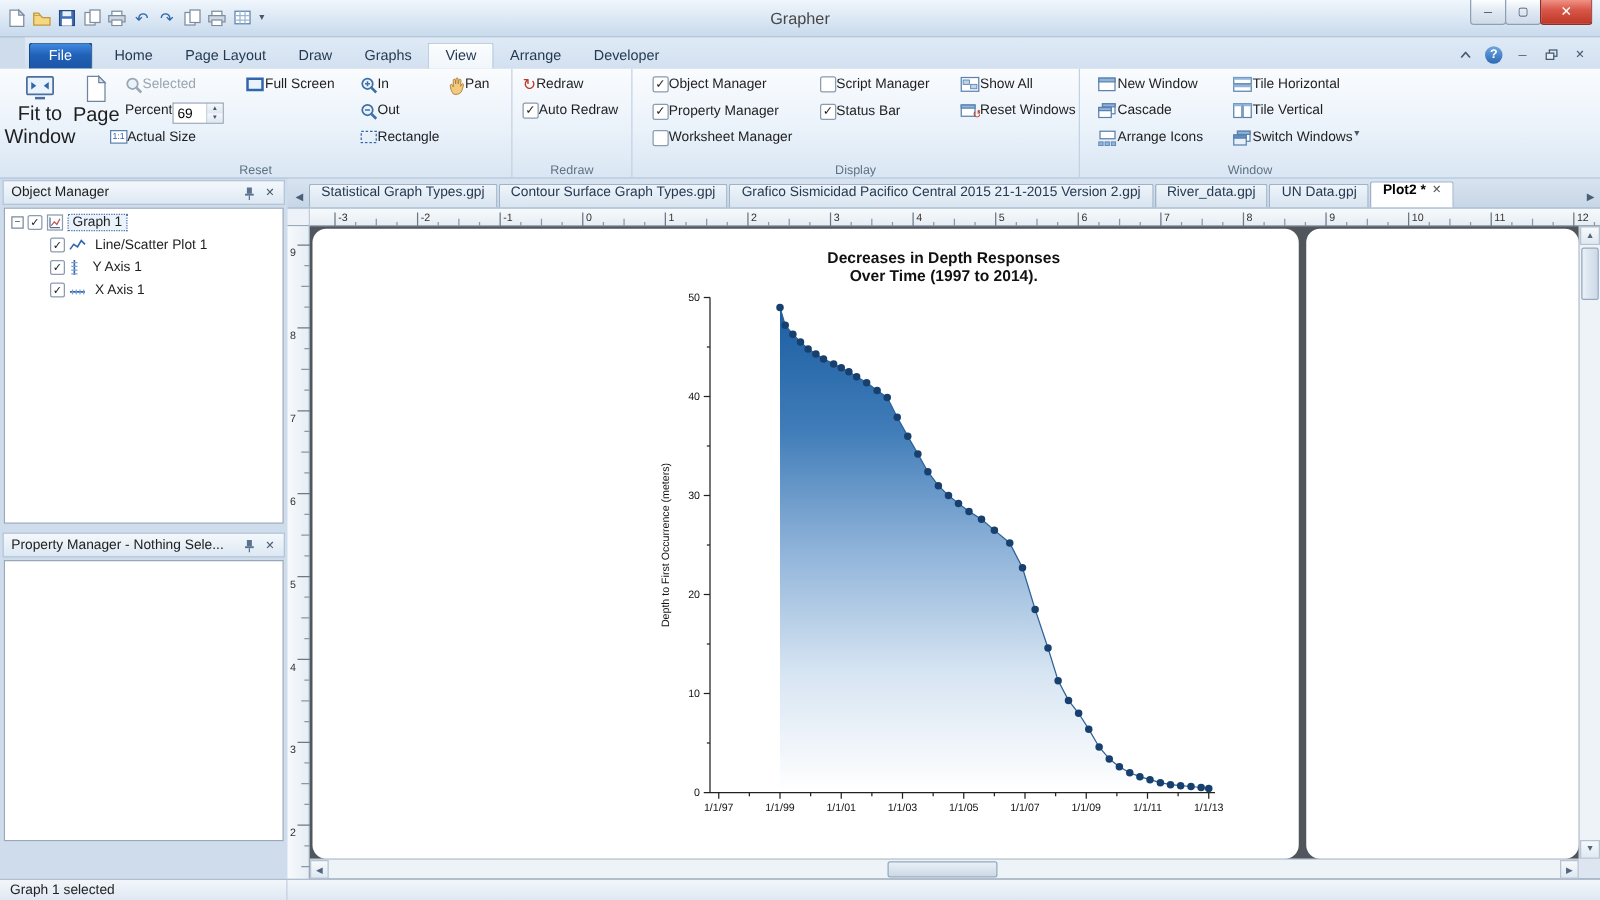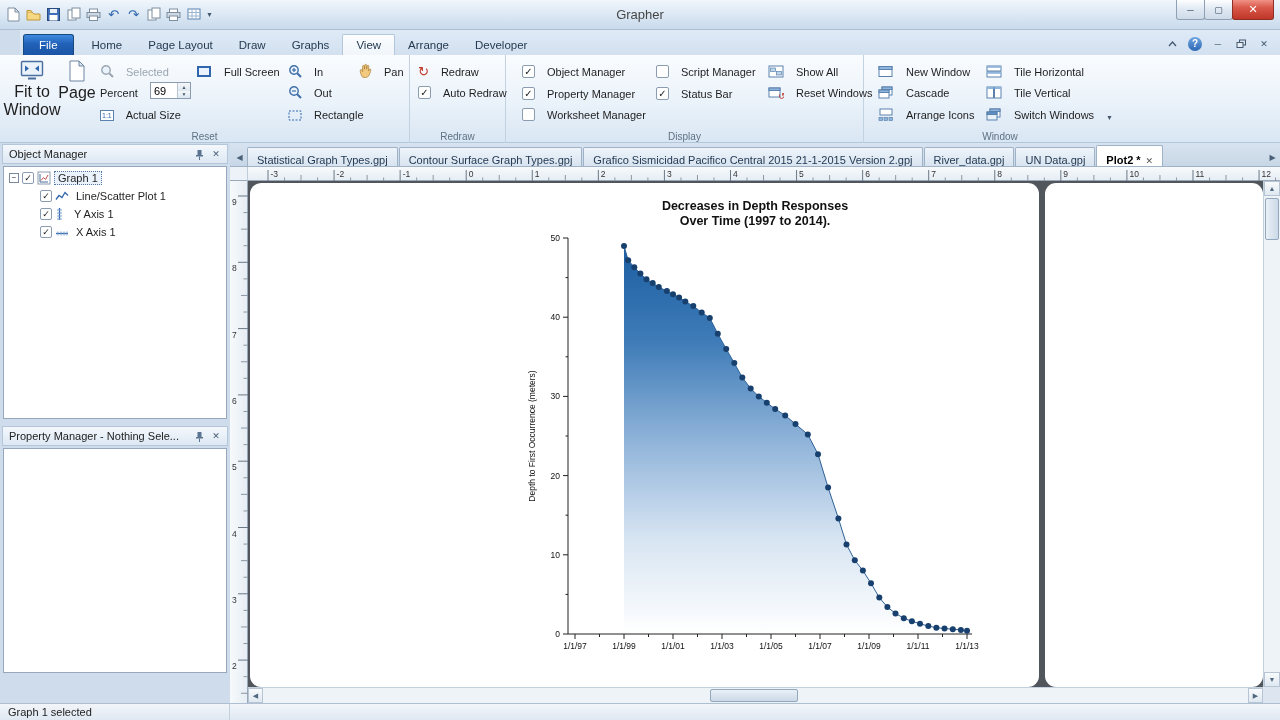--- a/index.html
+++ b/index.html
@@ -20,21 +20,21 @@
 .rtab{padding:4px 13px;font-size:11.5px;color:#253a50;}
 .rtab.file{background:linear-gradient(#3f8ae0,#2161b8 45%,#1b55a5);color:#fff;border:1px solid #17497f;border-bottom:none;border-radius:3px 3px 0 0;margin-right:5px;padding:4px 15px;}
 .rtab.active{background:linear-gradient(#fbfdfe,#f0f6fb);border:1px solid #b4c6d9;border-bottom:none;border-radius:2px 2px 0 0;}
 .rt-right{margin-left:auto;display:flex;align-items:center;gap:7px;padding-right:8px;margin-bottom:4px;}
 .rt-btn{display:inline-flex;align-items:center;justify-content:center;width:16px;height:15px;font-size:9px;color:#44586e;}
 
 .ribbon-body{position:absolute;top:55px;left:0;right:0;height:88px;background:linear-gradient(#fafcfe,#eaf2fa 55%,#d9e6f3);border-bottom:1px solid #b4c6d9;}
 .rgroup{position:absolute;top:0;height:88px;border-right:1px solid #c3d2e1;}
 .rgroup-label{position:absolute;bottom:1px;left:0;right:0;text-align:center;font-size:10px;color:#5f7183;}
 .bigbtn{position:absolute;display:flex;flex-direction:column;align-items:center;gap:2px;padding-top:3px;text-align:center;font-size:16px;line-height:1.15;border-radius:3px;}
-.rrow{position:absolute;display:flex;align-items:flex-end;gap:12px;white-space:nowrap;font-size:11px;height:17px;}
+.rrow{position:absolute;display:flex;align-items:flex-start;gap:0;white-space:nowrap;font-size:11px;height:17px;}
 .cb{width:13px;height:13px;border:1px solid #8b9bb0;background:#fff;display:inline-flex;align-items:center;justify-content:center;font-size:10px;color:#222;border-radius:2px;flex:none;}
 .cb.small{width:12px;height:12px;font-size:9px;}
 .dim{color:#9aa6b2;}
 .spinbox{display:inline-flex;border:1px solid #8b9bb0;background:#fff;height:17px;align-items:stretch;}
 .spin-input{width:26px;border:none;outline:none;font:inherit;font-size:11px;padding:0 3px;}
 .spin-arrows{display:flex;flex-direction:column;width:13px;border-left:1px solid #b9c6d4;}
 .spin-arrows span{flex:1;display:flex;align-items:center;justify-content:center;font-size:5px;color:#45586c;background:linear-gradient(#f5f8fb,#dde6ef);}
 .caret{font-size:7px;color:#44586e;}
 
 .panel{position:absolute;left:0;width:230px;}
@@ -43,21 +43,21 @@
 .ph-btn{width:14px;height:14px;display:inline-flex;align-items:center;justify-content:center;font-size:9px;color:#4a5d72;}
 .panel-body{position:absolute;left:3px;right:3px;background:#fff;border:1px solid #98a8bc;overflow:hidden;padding:2px;}
 .tr-row{height:18px;display:flex;align-items:center;gap:3px;}
 .expander{width:10px;height:10px;border:1px solid #7a8a9a;background:#fff;font-size:8px;line-height:8px;text-align:center;color:#333;flex:none;}
 .tr-label{padding:0 3px;font-size:11px;border:1px solid transparent;}
 .tr-label.selected{border:1px dotted #5577aa;background:#eaf2fb;}
 
 .docbar{position:absolute;left:230px;top:143px;right:0;height:24px;background:linear-gradient(#d8e3f0,#c7d6e6);display:flex;align-items:flex-end;padding-left:2px;border-bottom:1px solid #9fb2c6;}
 .scrollarrow{width:15px;height:18px;display:flex;align-items:center;justify-content:center;font-size:8px;color:#4a6078;}
 .dtabs{display:flex;align-items:flex-end;overflow:hidden;}
-.dtab{height:19px;display:flex;align-items:flex-end;gap:5px;padding:0 9px;font-size:11px;color:#243a52;background:linear-gradient(#eef4fa,#d8e4f0);border:1px solid #9fb2c6;border-bottom:none;border-radius:2px 2px 0 0;margin-right:1px;white-space:nowrap;}
+.dtab{height:19px;display:flex;align-items:flex-start;gap:5px;padding:0 9px;font-size:11px;color:#243a52;background:linear-gradient(#eef4fa,#d8e4f0);border:1px solid #9fb2c6;border-bottom:none;border-radius:2px 2px 0 0;margin-right:1px;white-space:nowrap;}
 .dtab.active{background:#fff;font-weight:bold;color:#000;height:21px;}
 .dtab .x{font-size:9px;color:#555;font-weight:normal;}
 
 .corner{position:absolute;left:230px;top:167px;width:18px;height:14px;background:#edf2f8;border-bottom:1px solid #9aa8b8;border-right:1px solid #c0ccd9;}
 .hruler{position:absolute;left:248px;top:167px;right:0;height:14px;background:linear-gradient(#f7fafc,#e6edf4);border-bottom:1px solid #9aa8b8;}
 .vruler{position:absolute;left:230px;top:181px;width:18px;bottom:17px;background:linear-gradient(90deg,#f7fafc,#e6edf4);border-right:1px solid #9aa8b8;}
 .canvas{position:absolute;left:248px;top:181px;right:0;bottom:17px;background:#51565c;overflow:hidden;}
 .page{position:absolute;top:2px;background:#fff;border-radius:11px;}
 .page1{left:2px;width:789px;height:504px;}
 .page2{left:797px;width:218px;height:504px;}
@@ -236,21 +236,21 @@
     <div class="rrow" style="left:100px;top:27px">
       <span>Percent</span>
       <span class="spinbox">
         <input class="spin-input" value="69" style="">
         <span class="spin-arrows">
             <span>▲</span>
             <span>▼</span>
           </span>
       </span>
     </div>
-    <div class="rrow" style="left:100px;top:49px">
+    <div class="rrow" style="left:88px;top:49px">
       <span class="ic">
           <span style="font-size:7px;border:1px solid #5b82ad;color:#2f66ad;padding:0 1px;background:#fff;line-height:9px">1:1</span>
         </span>
       <span>Actual Size</span>
     </div>
     <div class="rrow" style="left:196px;top:6px">
       <span class="ic">
           <svg width="16" height="13">
             <rect x="1" y="1" width="14" height="11" fill="#2f66ad"></rect>
             <rect x="3" y="3" width="10" height="7" fill="#eaf2fb"></rect>

